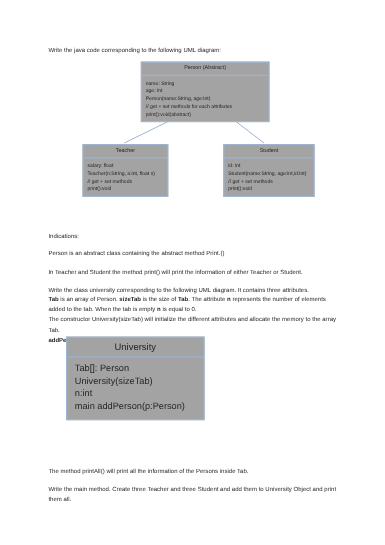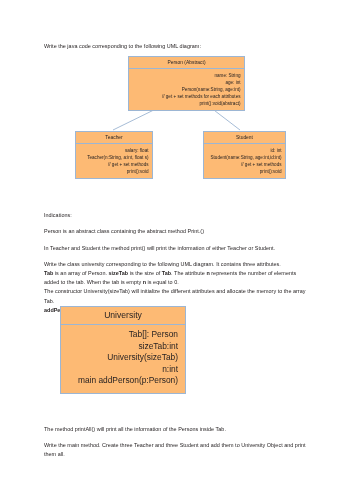--- a/index.html
+++ b/index.html
@@ -28,39 +28,38 @@
     letter-spacing: 0.02px;
     color: #231f20;
   }
   p.tight { margin-bottom: 0; }
   .b { font-weight: bold; }
 
   
   .uml {
     position: absolute;
     border: 0.7px solid #9cb6d4;
-    background: #fdba74;
+    background: #a3a3a3;
     box-sizing: border-box;
   }
   .uml .uml-title {
     text-align: center;
     font-size: 4.9px;
     line-height: 11px;
     border-bottom: 0.7px solid #9cb6d4;
     color: #231f20;
   }
   .uml .uml-body {
     padding: 2.5px 3.5px 3px 3.5px;
   }
   .uml .uml-line {
     font-size: 4.6px;
     line-height: 7.1px;
     white-space: nowrap;
     color: #231f20;
-    text-align: right;
   }
 
   
   #diagram-inheritance {
     position: absolute;
     left: 0; top: 0;
     width: 350px; height: 190px;
     pointer-events: none;
   }
   #box-person  { left: 128px; top: 56px;  width: 117px; }
@@ -145,21 +144,20 @@
 
   <p class="para tight">Write the class university corresponding to the following UML diagram. It contains three attributes.</p>
   <p class="para tight"><span class="b">Tab</span><span> is an array of Person. </span><span class="b">sizeTab</span><span> is the size of </span><span class="b">Tab</span><span>. The attribute </span><span class="b">n</span><span> represents the number of elements added to the tab. When the tab is empty </span><span class="b">n</span><span> is equal to 0.</span></p>
   <p class="para tight">The constructor University(sizeTab) will initialize the different attributes and allocate the memory to the array Tab.</p>
   <p class="para"><span class="b">addPerson(p:Person)</span><span> will add the new person to Tab.</span></p>
 
   <div class="uml" id="box-university">
     <div class="uml-title">University</div>
     <div class="uml-body">
       <div class="uml-line">Tab[]: Person</div>
-      <div class="uml-line">sizeTab:int</div>
       <div class="uml-line">University(sizeTab)</div>
       <div class="uml-line">n:int</div>
       <div class="uml-line">main addPerson(p:Person)</div>
     </div>
   </div>
 
   <div style="height:103px"></div>
 
   <p class="para">The method printAll() will print all the information of the Persons inside Tab.</p>
   <p class="para">Write the main method. Create three Teacher and three Student and add them to University Object and print them all.</p>

